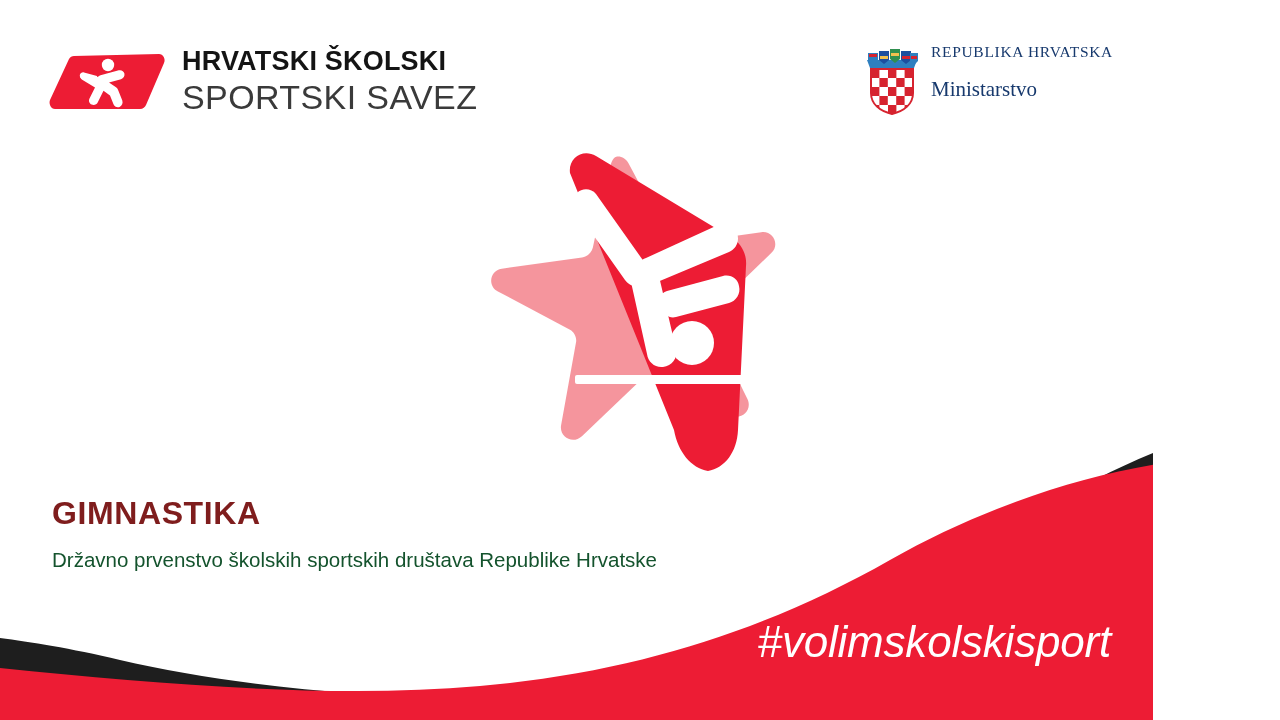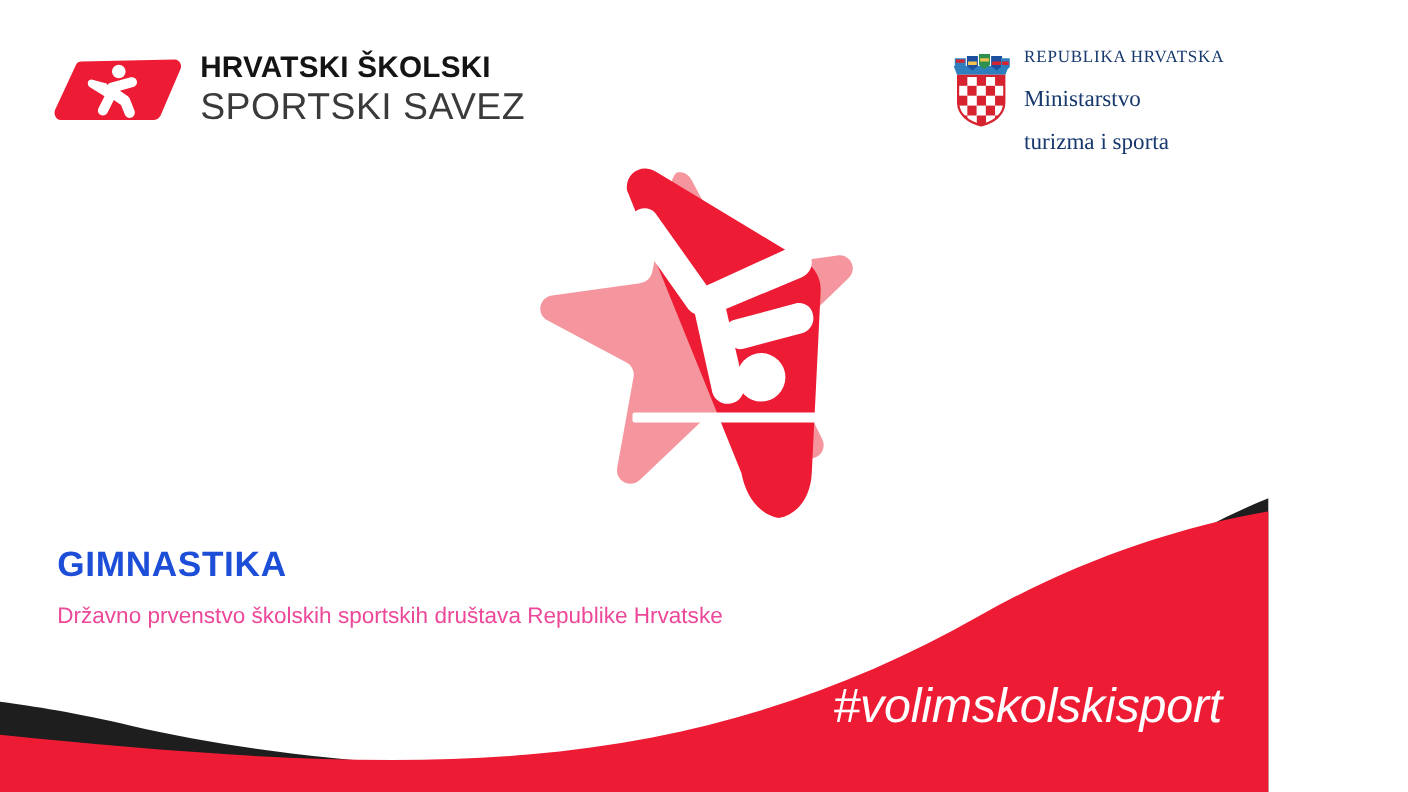--- a/index.html
+++ b/index.html
@@ -63,26 +63,26 @@
     position:absolute; left:0; top:0; width:1280px; height:720px;
     pointer-events:none;
   }
   #waves svg { width:1280px; height:720px; display:block; }
 
   
   #title-block {
     position:absolute; left:52px; top:496px; z-index:5;
   }
   #event-title {
-    font-size:32px; font-weight:bold; color:#1d4ed8;
+    font-size:32px; font-weight:bold; color:#7f1d1d;
     letter-spacing:.6px; line-height:1.1;
   }
   #event-subtitle {
     margin-top:14px;
-    font-size:20.5px; font-weight:400; color:#ec4899;
+    font-size:20.5px; font-weight:400; color:#14532d;
     line-height:1.42; max-width:640px;
   }
 
   
   #hashtag {
     position:absolute; right:42px; top:617px; z-index:6;
     font-size:44px; font-style:italic; font-weight:400;
     color:#ffffff; letter-spacing:-.2px; white-space:nowrap;
   }
 </style>
@@ -169,21 +169,20 @@
           <rect x="32.2" y="52" width="8.4" height="9"></rect>
           <rect x="7" y="61" width="8.4" height="9"></rect>
           <rect x="24" y="61" width="8.4" height="9"></rect>
           <rect x="40.6" y="61" width="8.4" height="9"></rect>
         </g>
       </g>
     </svg>
     <div id="ministry-text">
       <span id="ministry-republika">REPUBLIKA HRVATSKA</span>
       <span id="ministry-l1">Ministarstvo</span>
-      <span id="ministry-l2">turizma i sporta</span>
     </div>
   </div>
 
   <div id="sport-emblem">
     <svg viewBox="0 0 370 360" xmlns="http://www.w3.org/2000/svg">
 
       <path transform="rotate(-8 185 195)" d="M185,25
                C190,25 194,28 196,33
                L225,112 C227,117 232,120 237,120
                L318,120 C330,120 335,135 325,142

